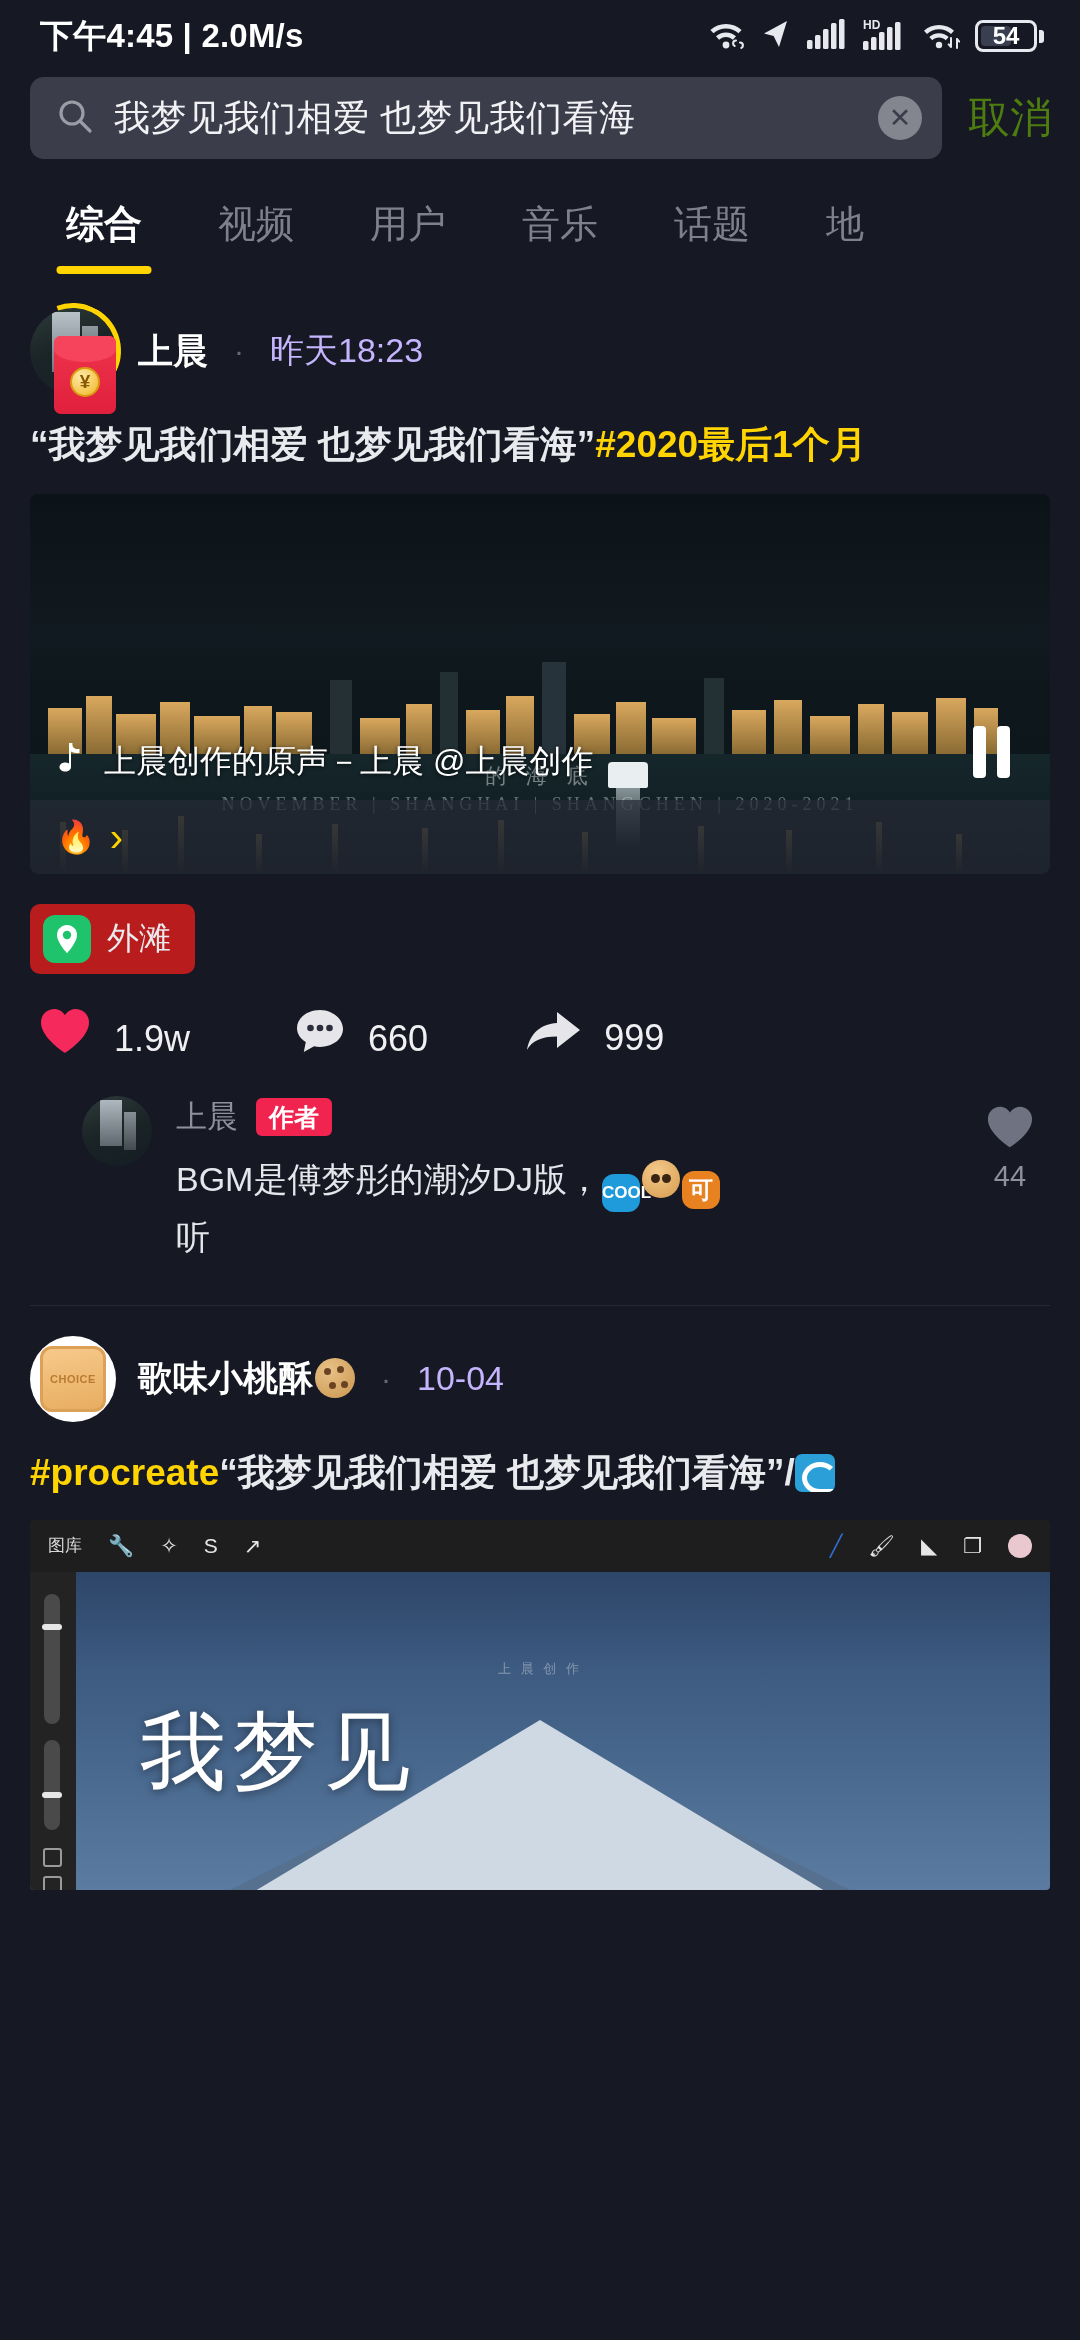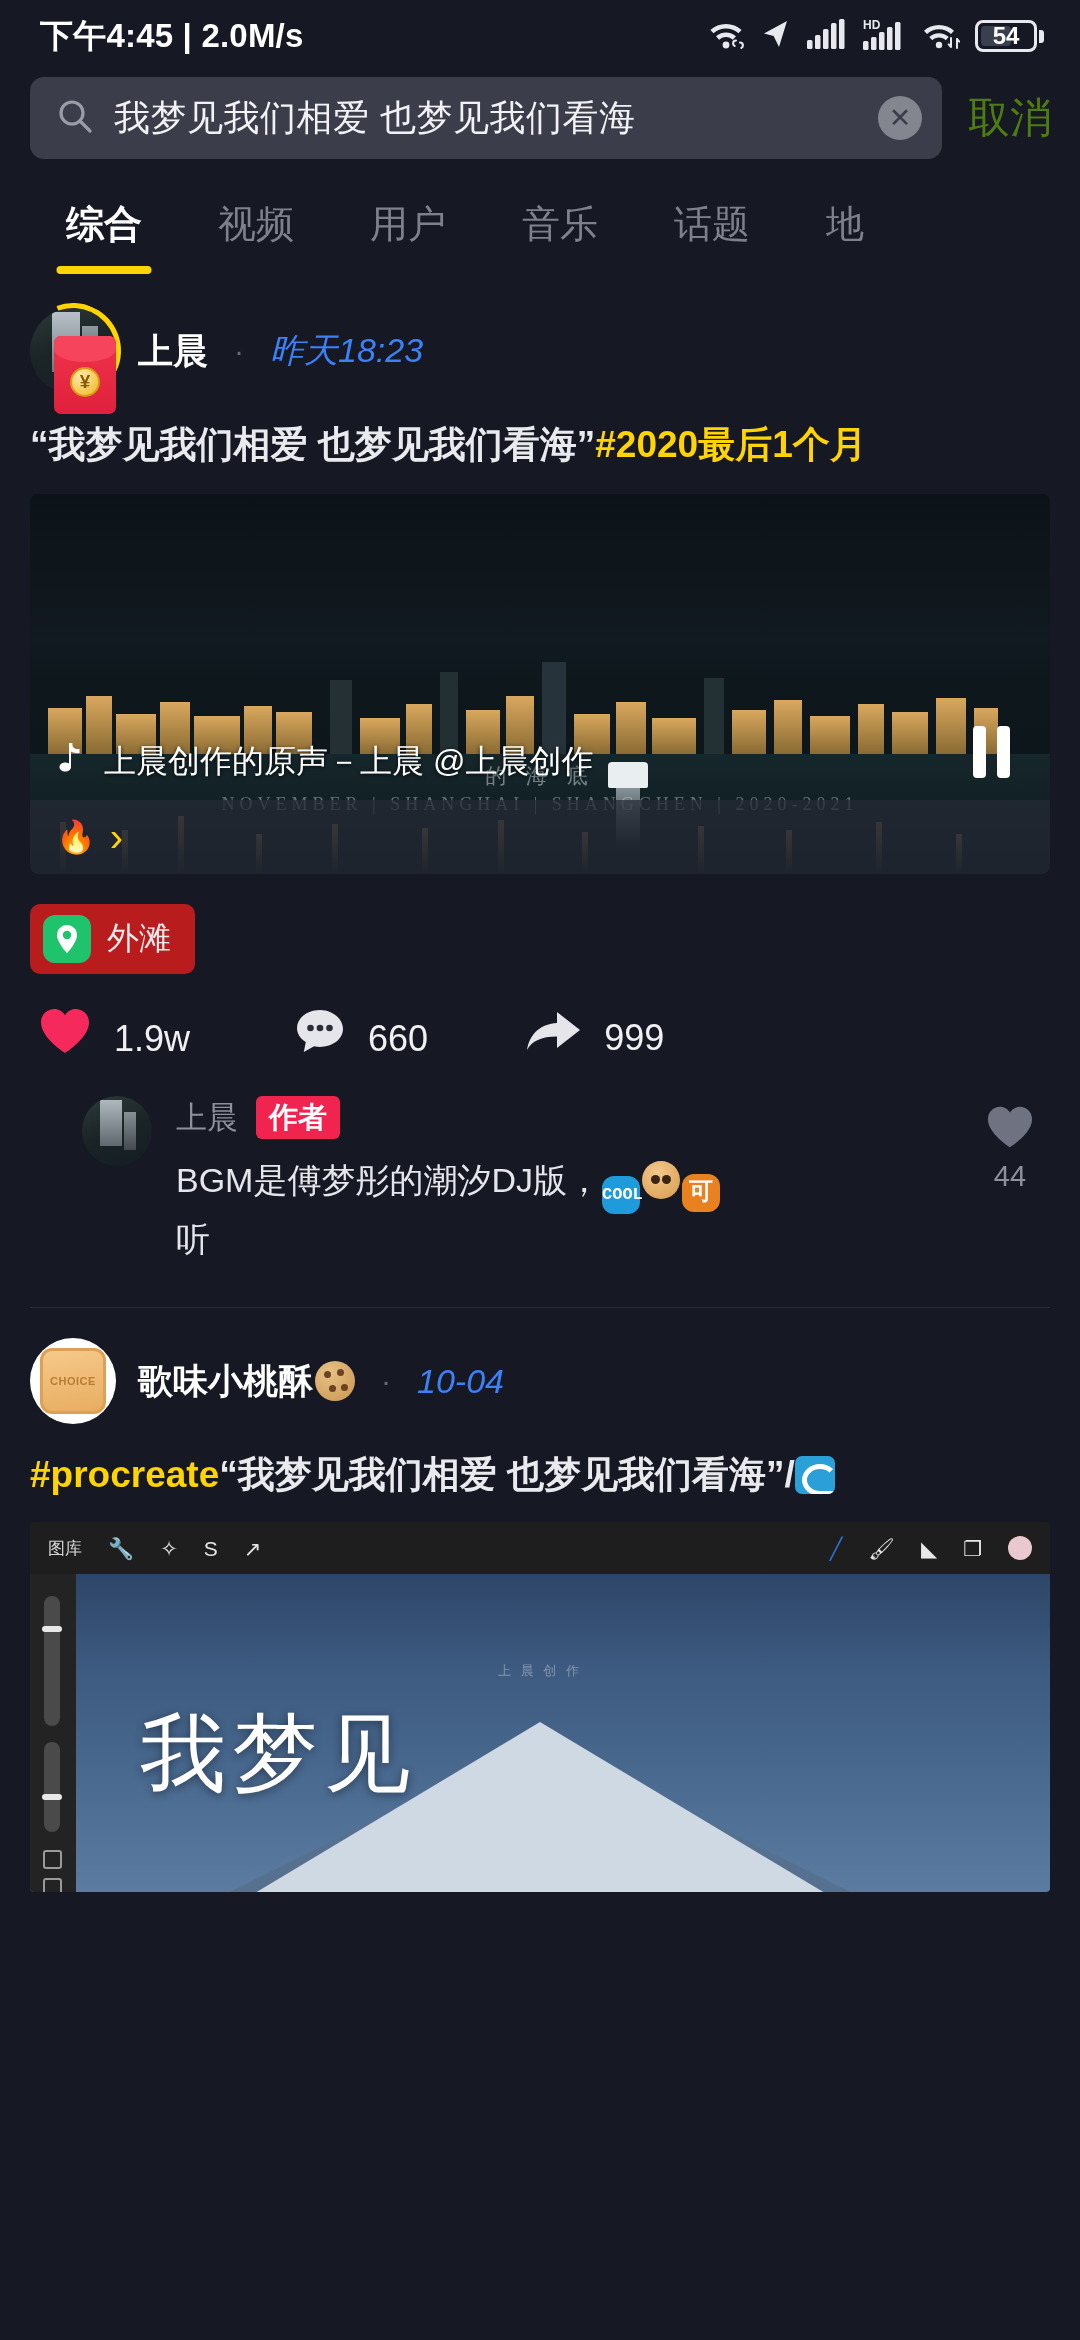--- a/index.html
+++ b/index.html
@@ -93,21 +93,21 @@
     background:#f5445c; border-radius:7px 7px 50% 50%;
   }
   .coin {
     position:relative; width:30px; height:30px; border-radius:50%;
     background:radial-gradient(circle at 35% 30%,#ffe9a8,#f0b622);
     border:2px solid #d99a10; display:flex; align-items:center; justify-content:center;
     color:#8a5a00; font-size:19px; font-weight:700; margin-top:14px;
   }
   .post-user { color:#ffffff; font-size:35px; font-weight:600; }
   .dot-sep { color:#666a78; font-size:30px; padding:0 4px; }
-  .post-time { color:#3b82f6; font-size:34px;font-style:italic; }
+  .post-time { color:#c4b5fd; font-size:34px; }
 
   .post-title {
     padding:26px 30px 0 30px; font-size:37px; line-height:1.35;
     color:#e9eaee; font-weight:600; white-space:nowrap; overflow:hidden;
   }
   .post-title .hl { color:#ffd400; font-weight:700; }
 
   
   .video-card {
     margin:24px 30px 0 30px; height:380px; border-radius:8px; overflow:hidden;
@@ -183,28 +183,28 @@
     background:linear-gradient(160deg,#2e3b3b 0%,#1a2325 50%,#141d24 100%);
   }
   .c-avatar .b1 { position:absolute; left:18px; top:4px; width:22px; height:46px;
     background:linear-gradient(180deg,#aeb8be,#5f686e); }
   .c-avatar .b2 { position:absolute; left:42px; top:16px; width:12px; height:38px;
     background:linear-gradient(180deg,#868f95,#434b50); }
   .c-body { flex:1; min-width:0; }
   .c-head { display:flex; align-items:center; gap:18px; }
   .c-user { color:#8e909c; font-size:31px; }
   .badge-author {
-    background:#f0244f; color:#fff; font-size:29px; font-weight:600;
+    background:#f0244f; color:#fff; font-size:25px; font-weight:600;
     padding:5px 13px; border-radius:6px; line-height:1.15;
   }
   .c-text { color:#e5e6eb; font-size:34px; line-height:1.5; padding-top:16px; }
   .emoji-box {
     display:inline-block; width:38px; height:38px; border-radius:12px; color:#fff;
     font-size:17px; font-weight:700; text-align:center; line-height:38px;
-    vertical-align:-7px; margin:0 1px;font-family:Liberation Mono, monospace;
+    vertical-align:-7px; margin:0 1px;
   }
   .emoji-cool { background:#1f9bdb; }
   .emoji-ke { background:#e8811f; font-size:24px; }
   .emoji-dog {
     display:inline-block; width:38px; height:38px; border-radius:50%;
     background:radial-gradient(circle at 40% 30%,#f3c98a,#d79b4e);
     vertical-align:-7px; margin:0 1px; position:relative;
   }
   .emoji-dog::before, .emoji-dog::after {
     content:""; position:absolute; width:9px; height:9px; border-radius:50%;

